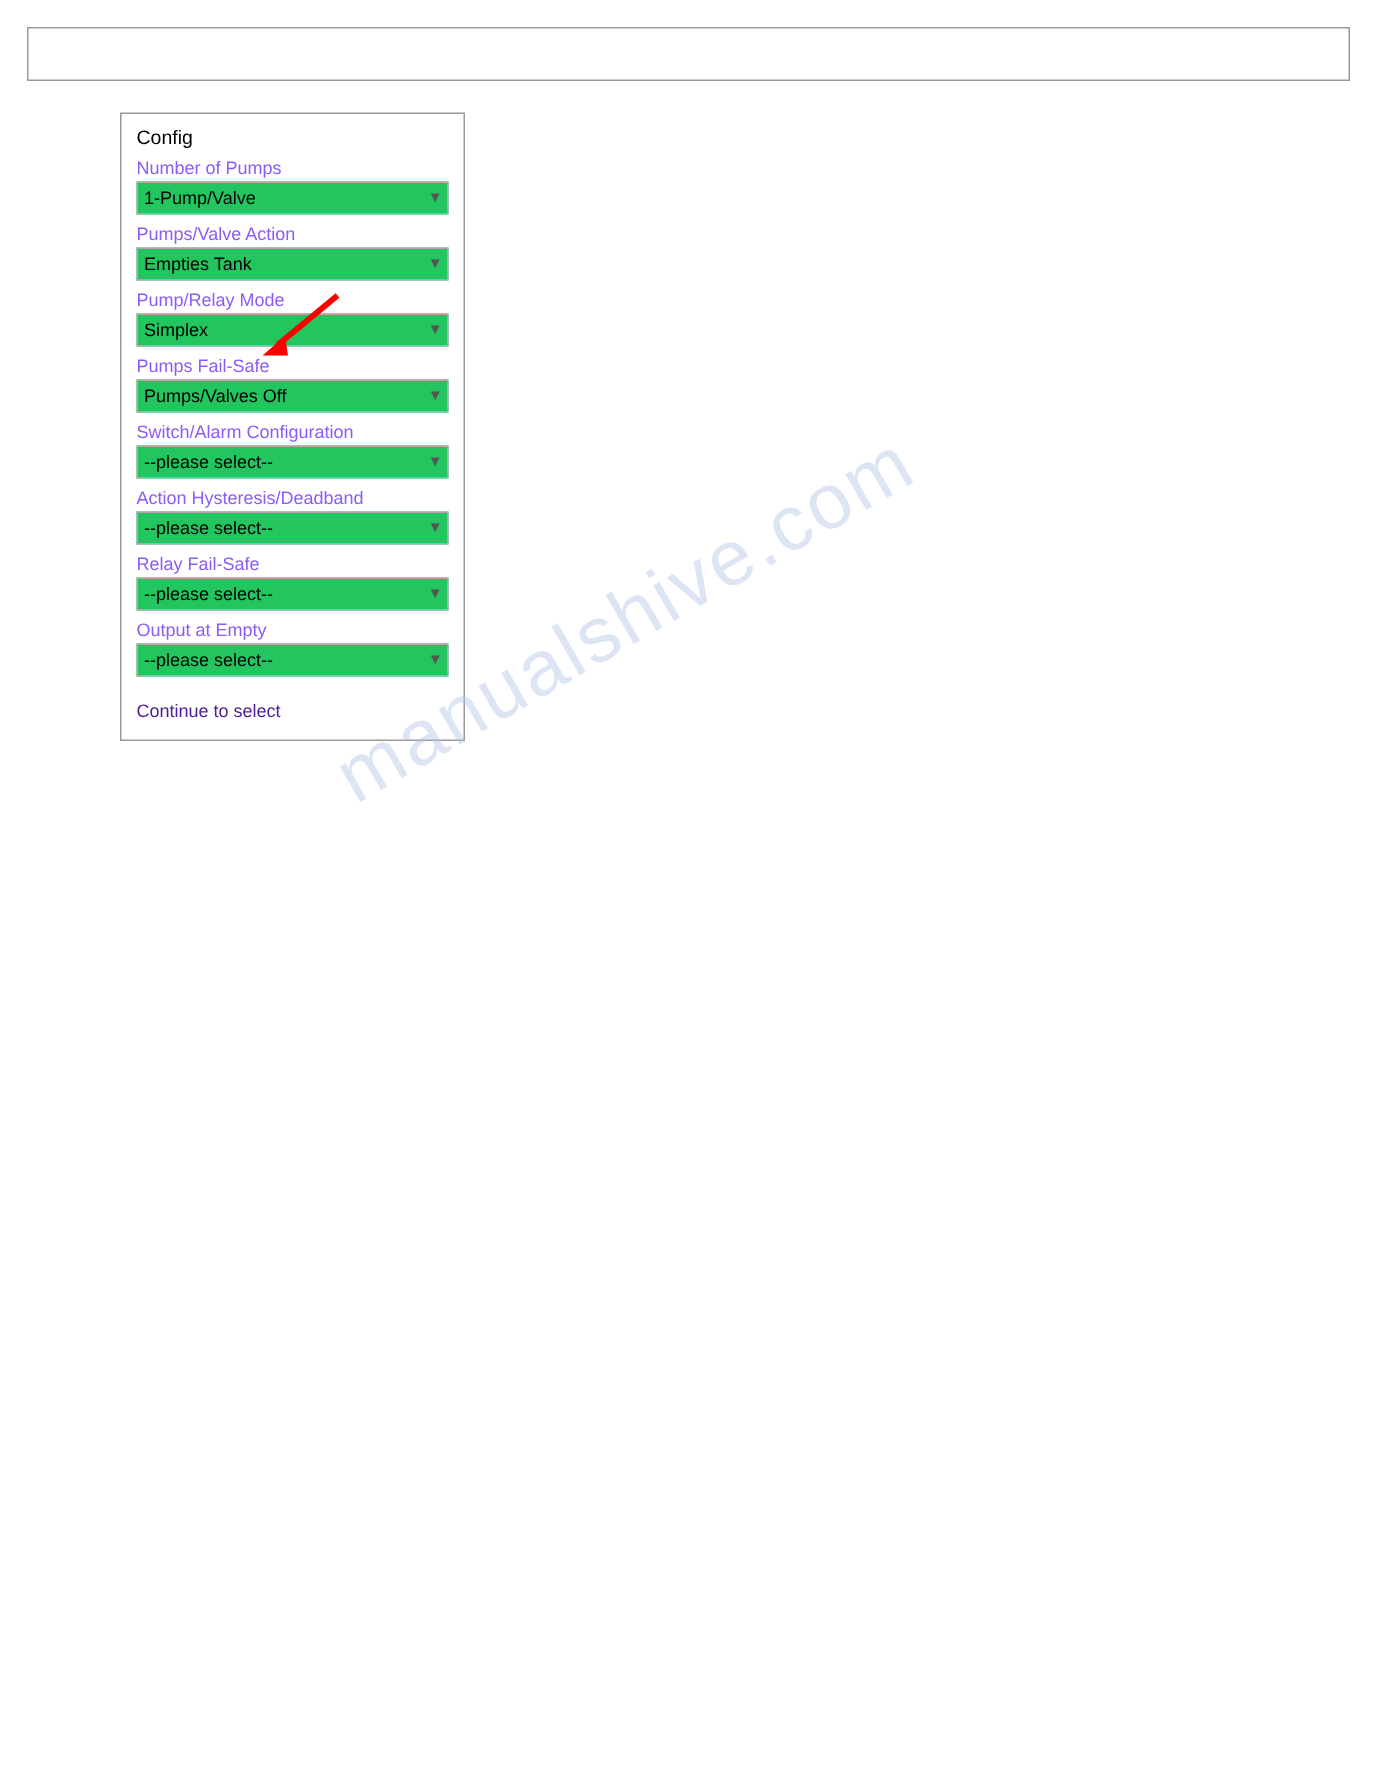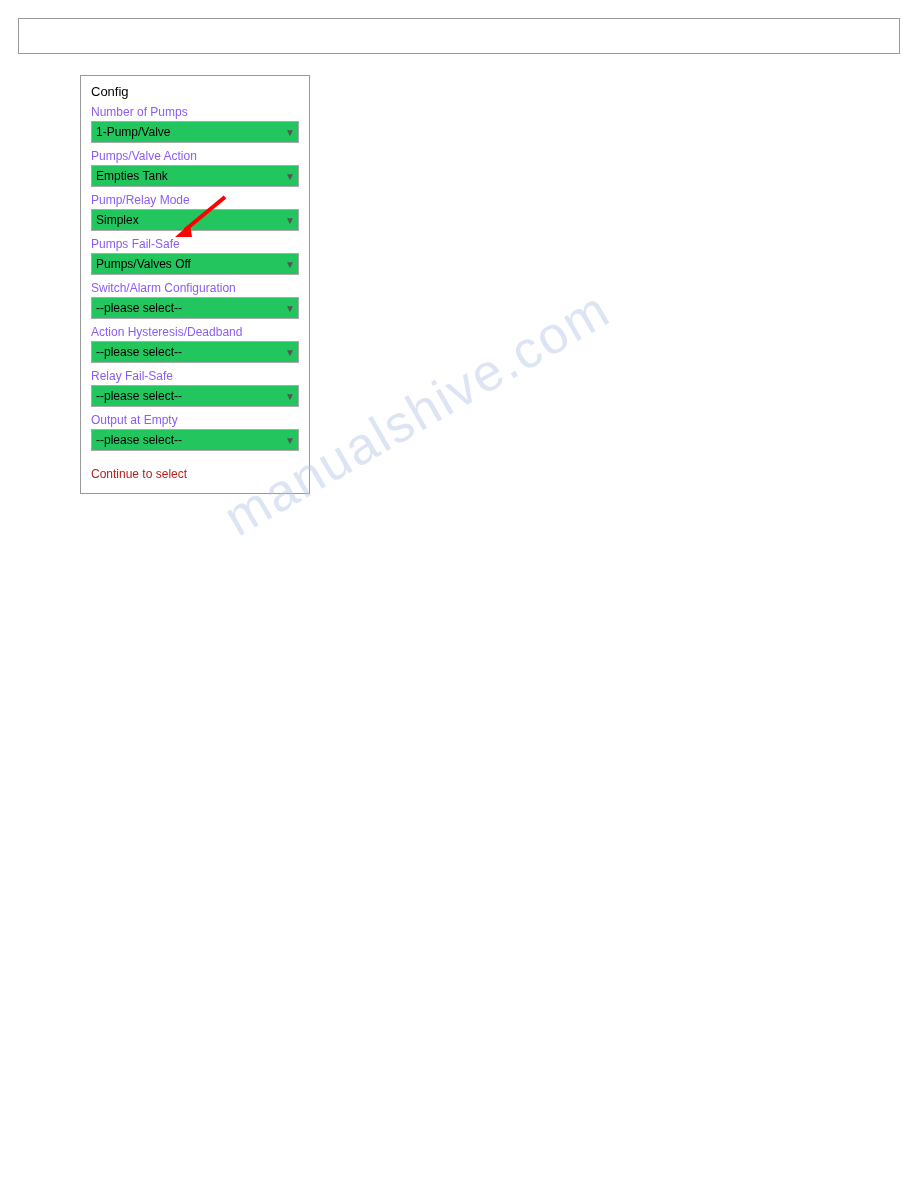--- a/index.html
+++ b/index.html
@@ -77,21 +77,21 @@
       right: 4px;
       top: 50%;
       transform: translateY(-50%);
       pointer-events: none;
       font-size: 10px;
       color: #555;
     }
 
     .continue-label {
       font-size: 12px;
-      color: #b91c1c;
+      color: #4c1d95;
       margin-top: 16px;
     }
 
     .red-arrow-img {
       position: absolute;
       top: 192px;
       left: 170px;
       width: 60px;
       height: 50px;
     }

